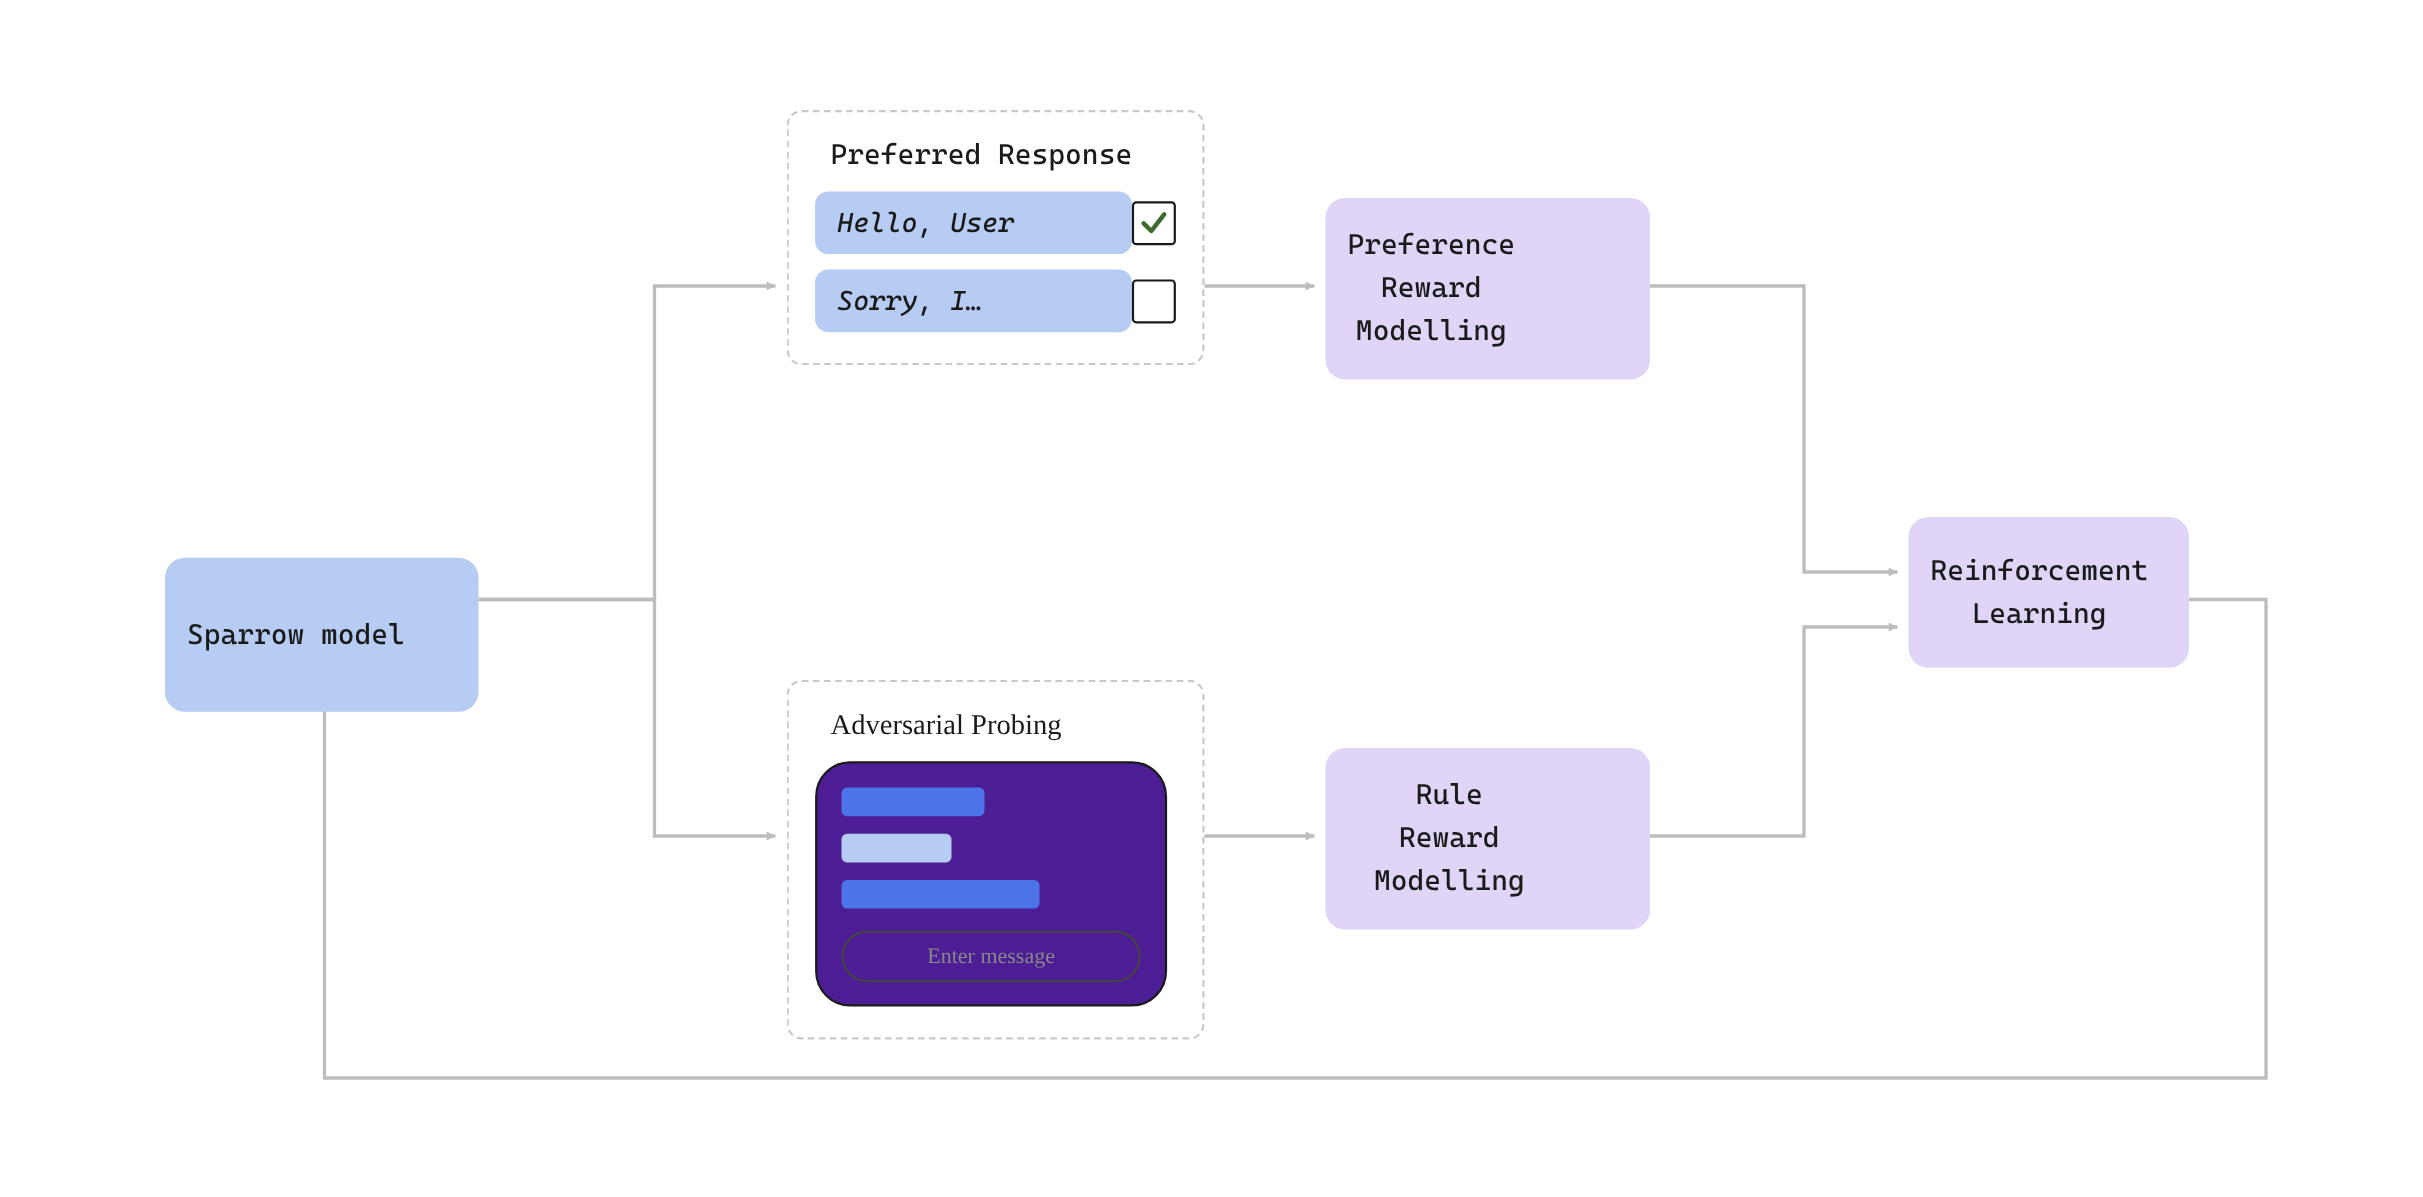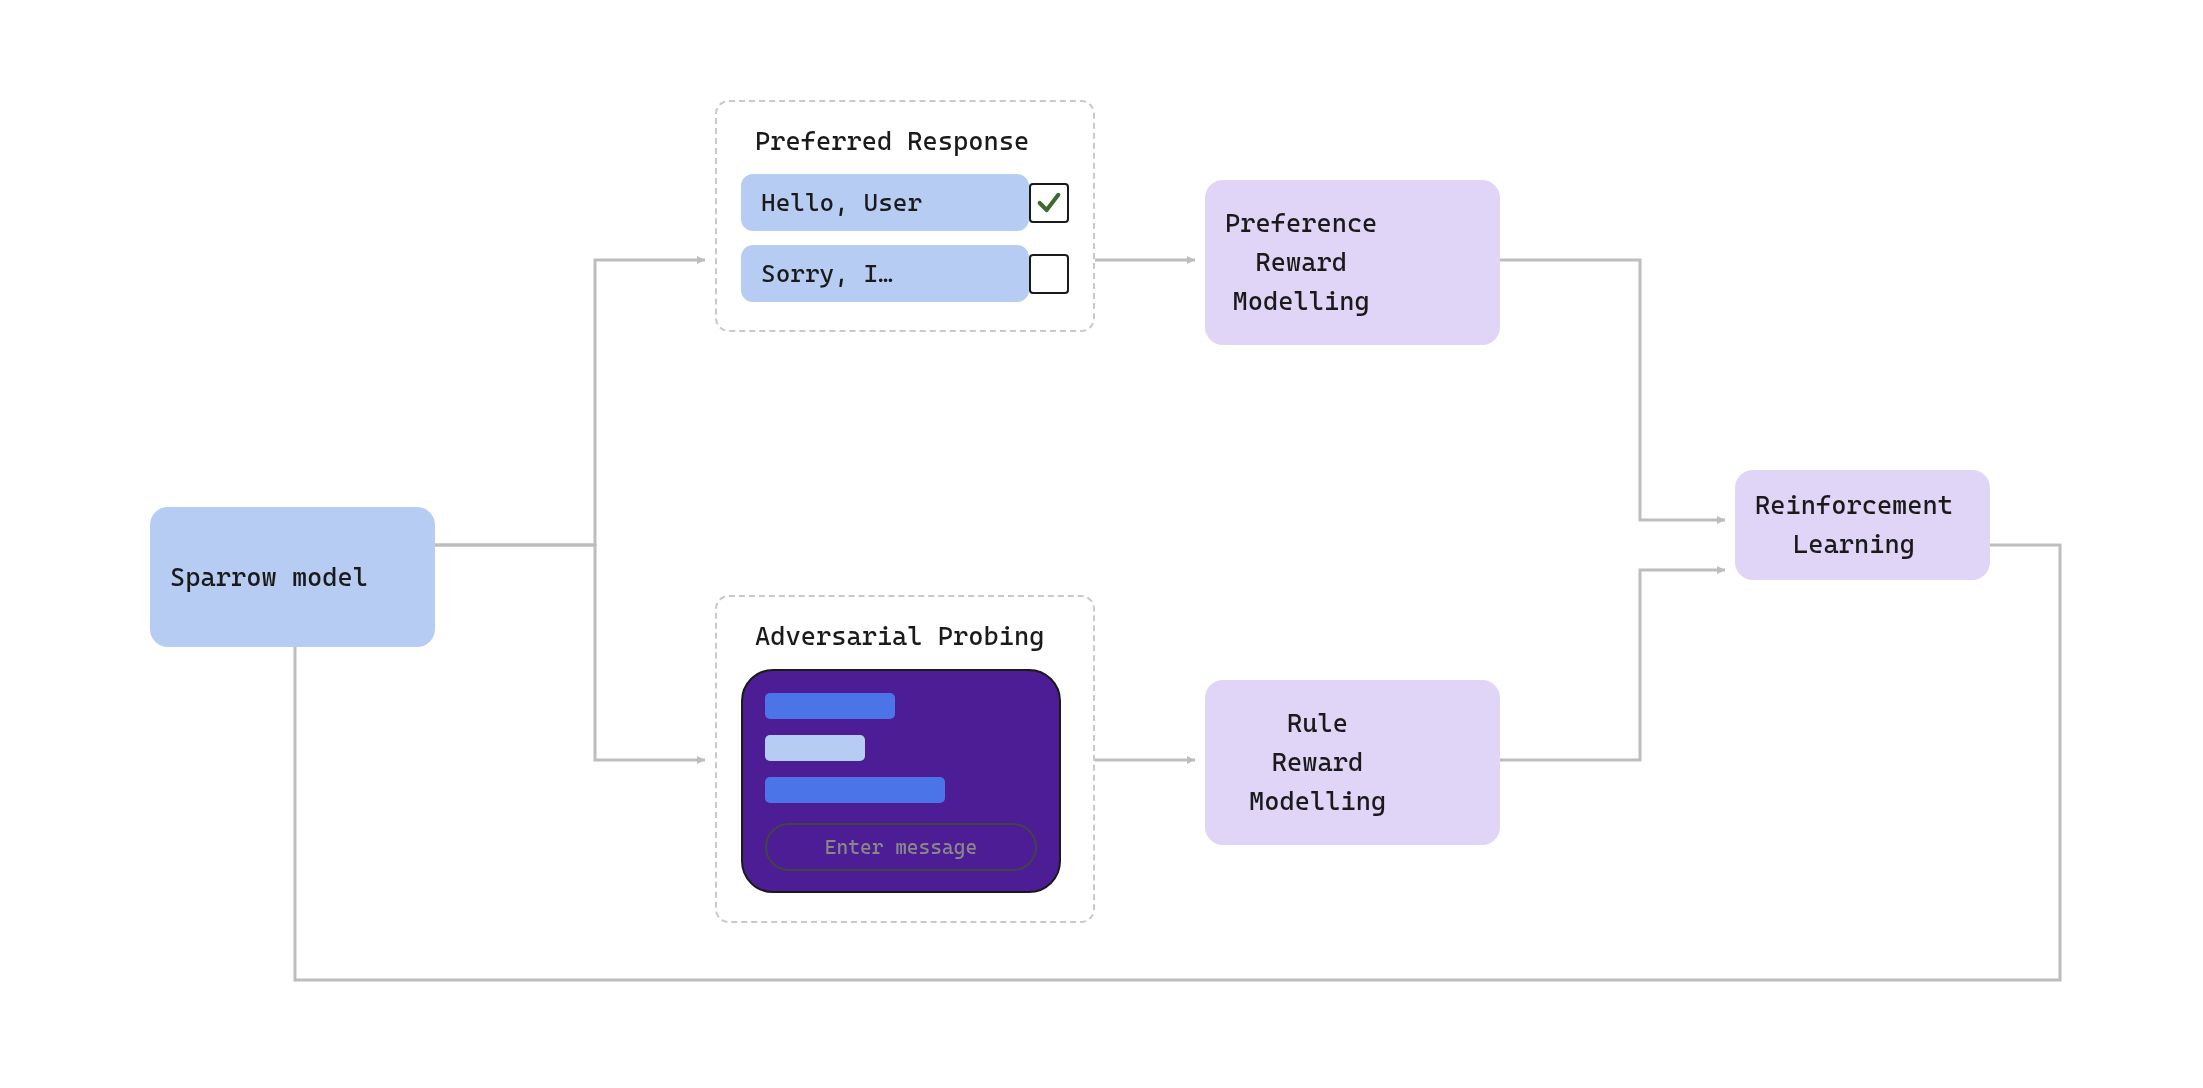--- a/index.html
+++ b/index.html
@@ -33,20 +33,21 @@
   .panel-title {
     font-size: 26px;
     color: #1a1a1a;
     margin-bottom: 18px;
     margin-left: 14px;
   }
   .response-row {
     display: flex;
     align-items: center;
     margin-bottom: 14px;
+    font-style: italic;
   }
   .response-row:last-child { margin-bottom: 0; align-items: center; }
   .response-pill {
     background: #b6ccf2;
     border-radius: 12px;
     padding: 14px 20px;
     font-size: 25px;
     color: #1a1a1a;
     flex: 1;
     white-space: nowrap;
@@ -133,21 +134,21 @@
     </div>
   </div>
 
 
   <div class="response-row">
     <div class="response-pill">Sorry, I…</div>
     <div class="checkbox"></div>
   </div>
 </div>
 
-<div class="dashed-panel" style="left:715px; top:595px; width:380px;">
+<div class="dashed-panel" style="left:715px; top:618px; width:380px;font-family:Liberation Serif, serif;">
   <div class="panel-title">Adversarial Probing</div>
   <div class="chat-card">
     <div class="chat-bar b1"></div>
     <div class="chat-bar b2"></div>
     <div class="chat-bar b3"></div>
     <div class="chat-input">Enter message</div>
   </div>
 </div>
 
 <div class="node node-purple" style="left:1205px; top:180px; width:295px; height:165px; white-space:pre-line;">
@@ -155,16 +156,16 @@
 Reward
 Modelling</span>
 </div>
 
 <div class="node node-purple" style="left:1205px; top:680px; width:295px; height:165px; white-space:pre-line;padding-left:44px;">
   <span>Rule
 Reward
 Modelling</span>
 </div>
 
-<div class="node node-purple" style="left:1735px; top:470px; width:255px; height:110px; white-space:pre-line;">
+<div class="node node-purple" style="left:1735px; top:470px; width:255px; height:137px; white-space:pre-line;">
   <span>Reinforcement
 Learning</span>
 </div>
 
 </body></html>

